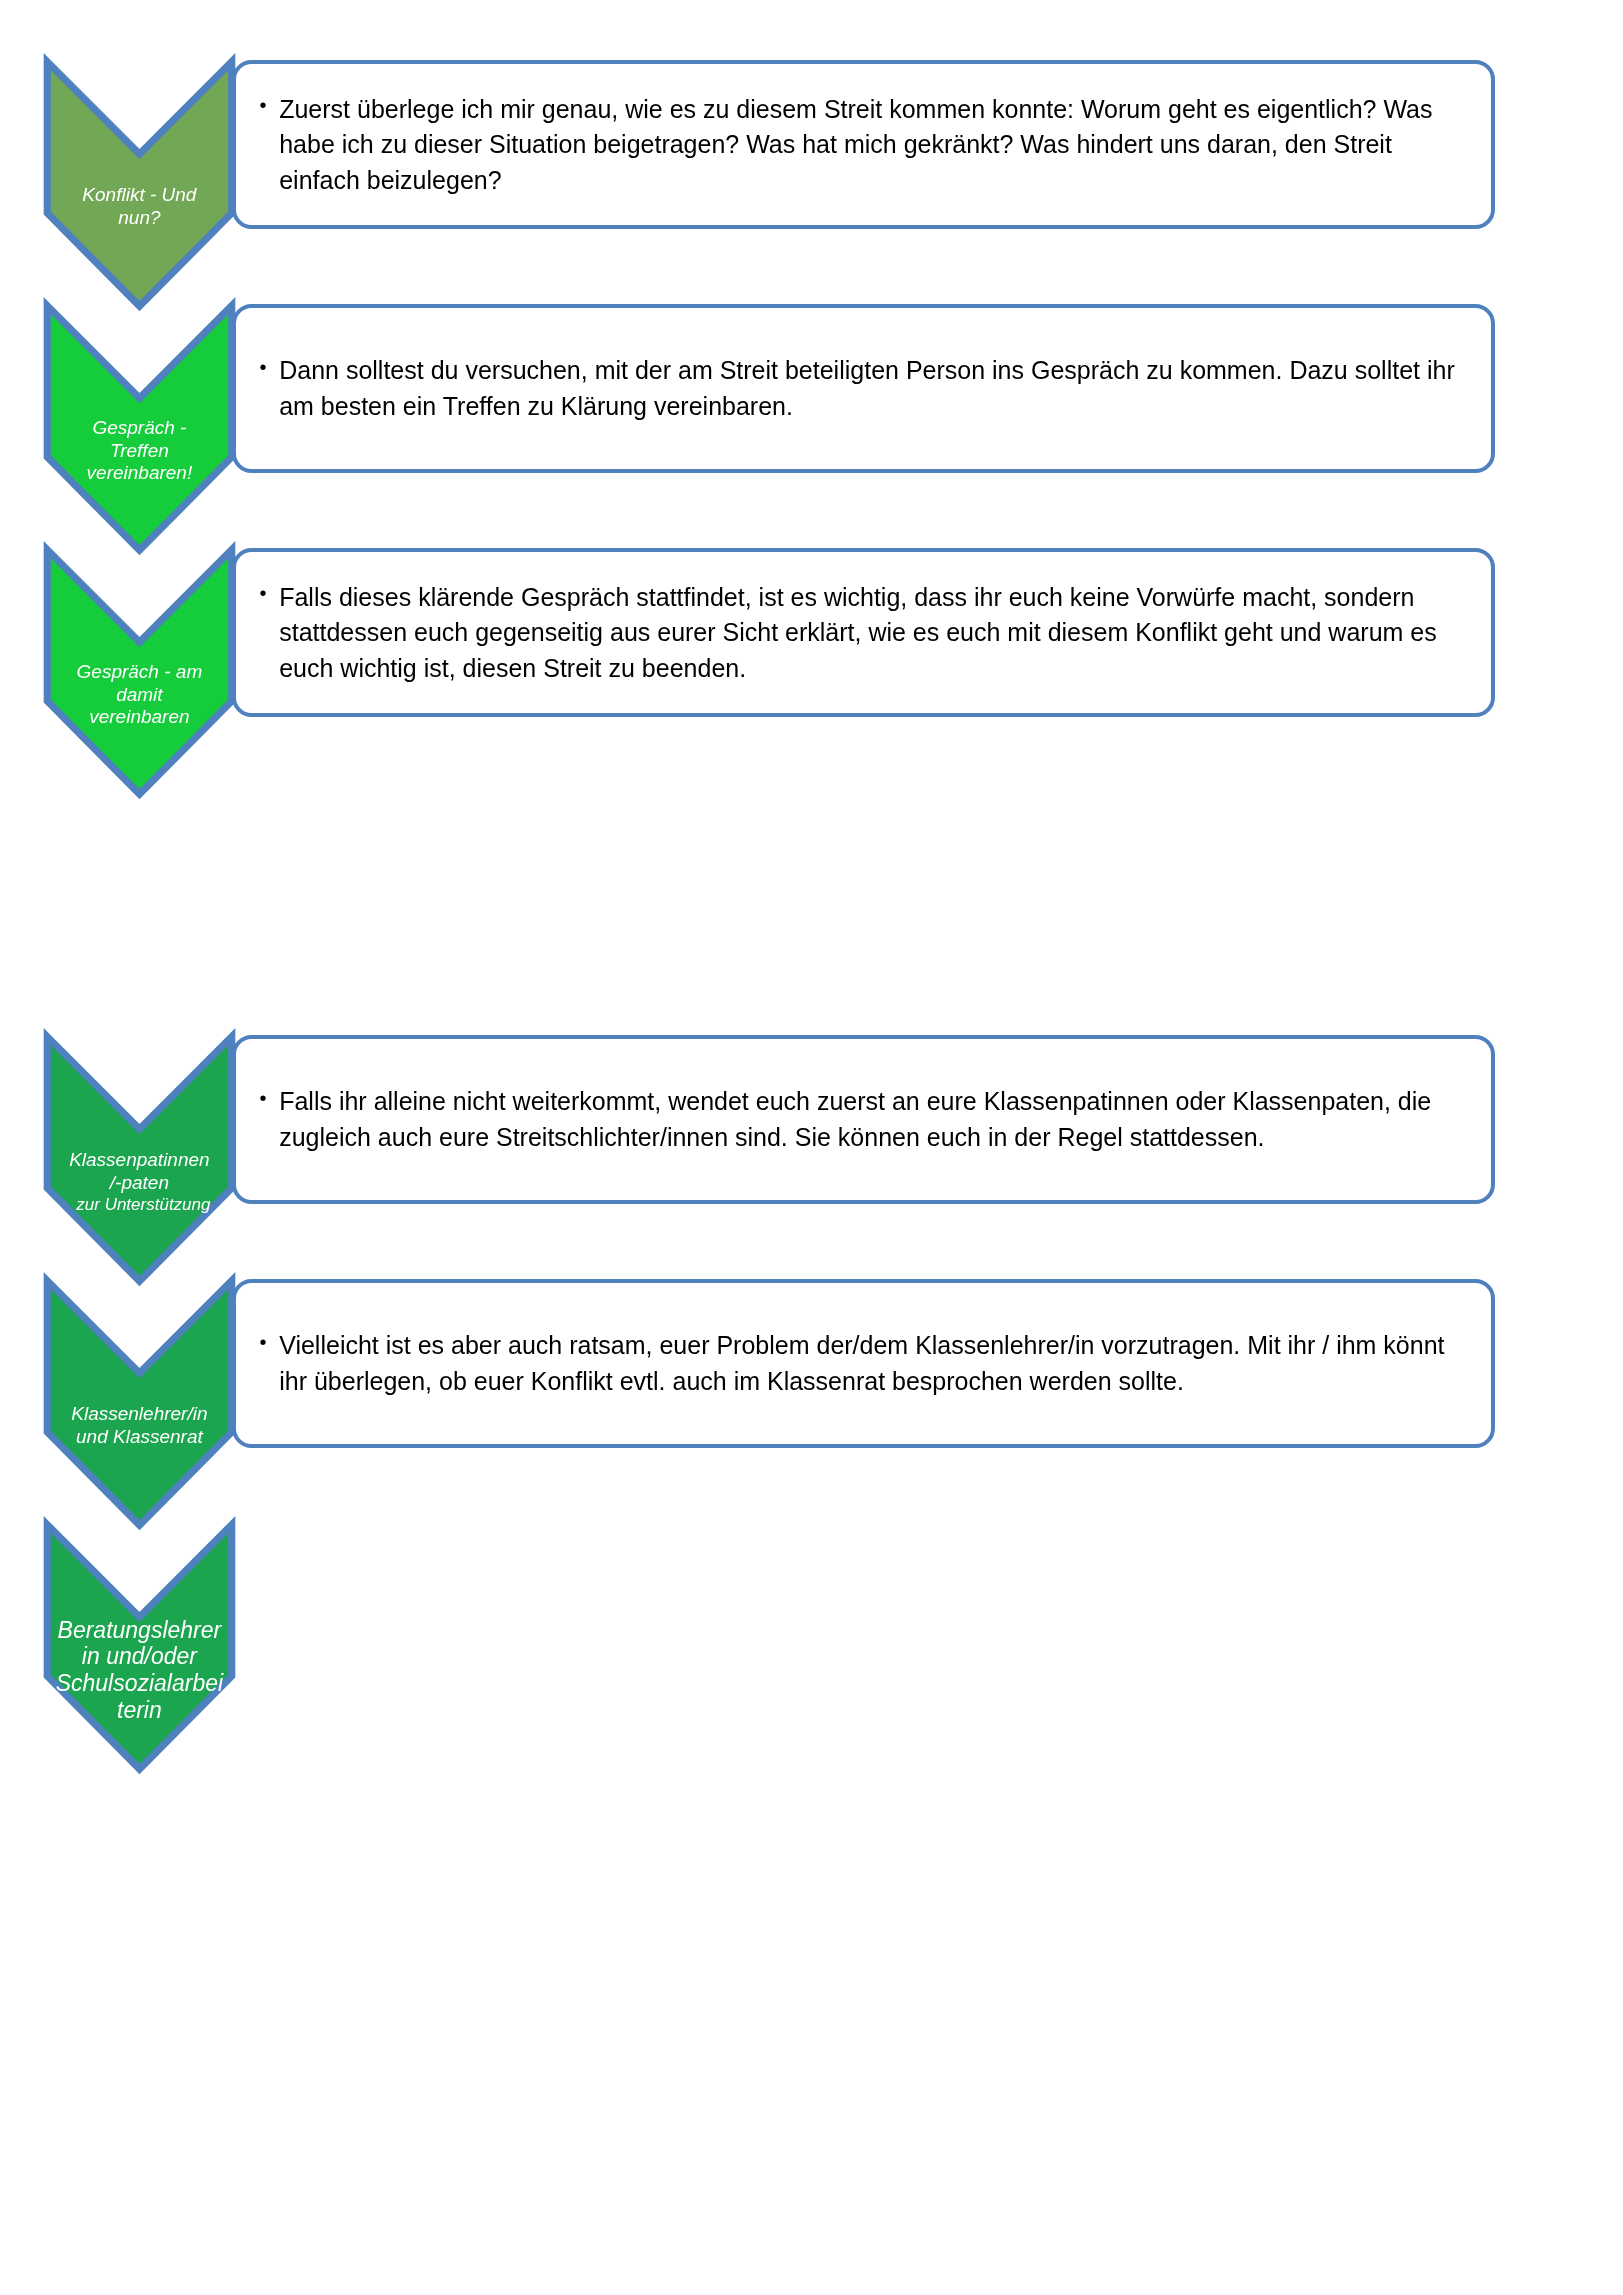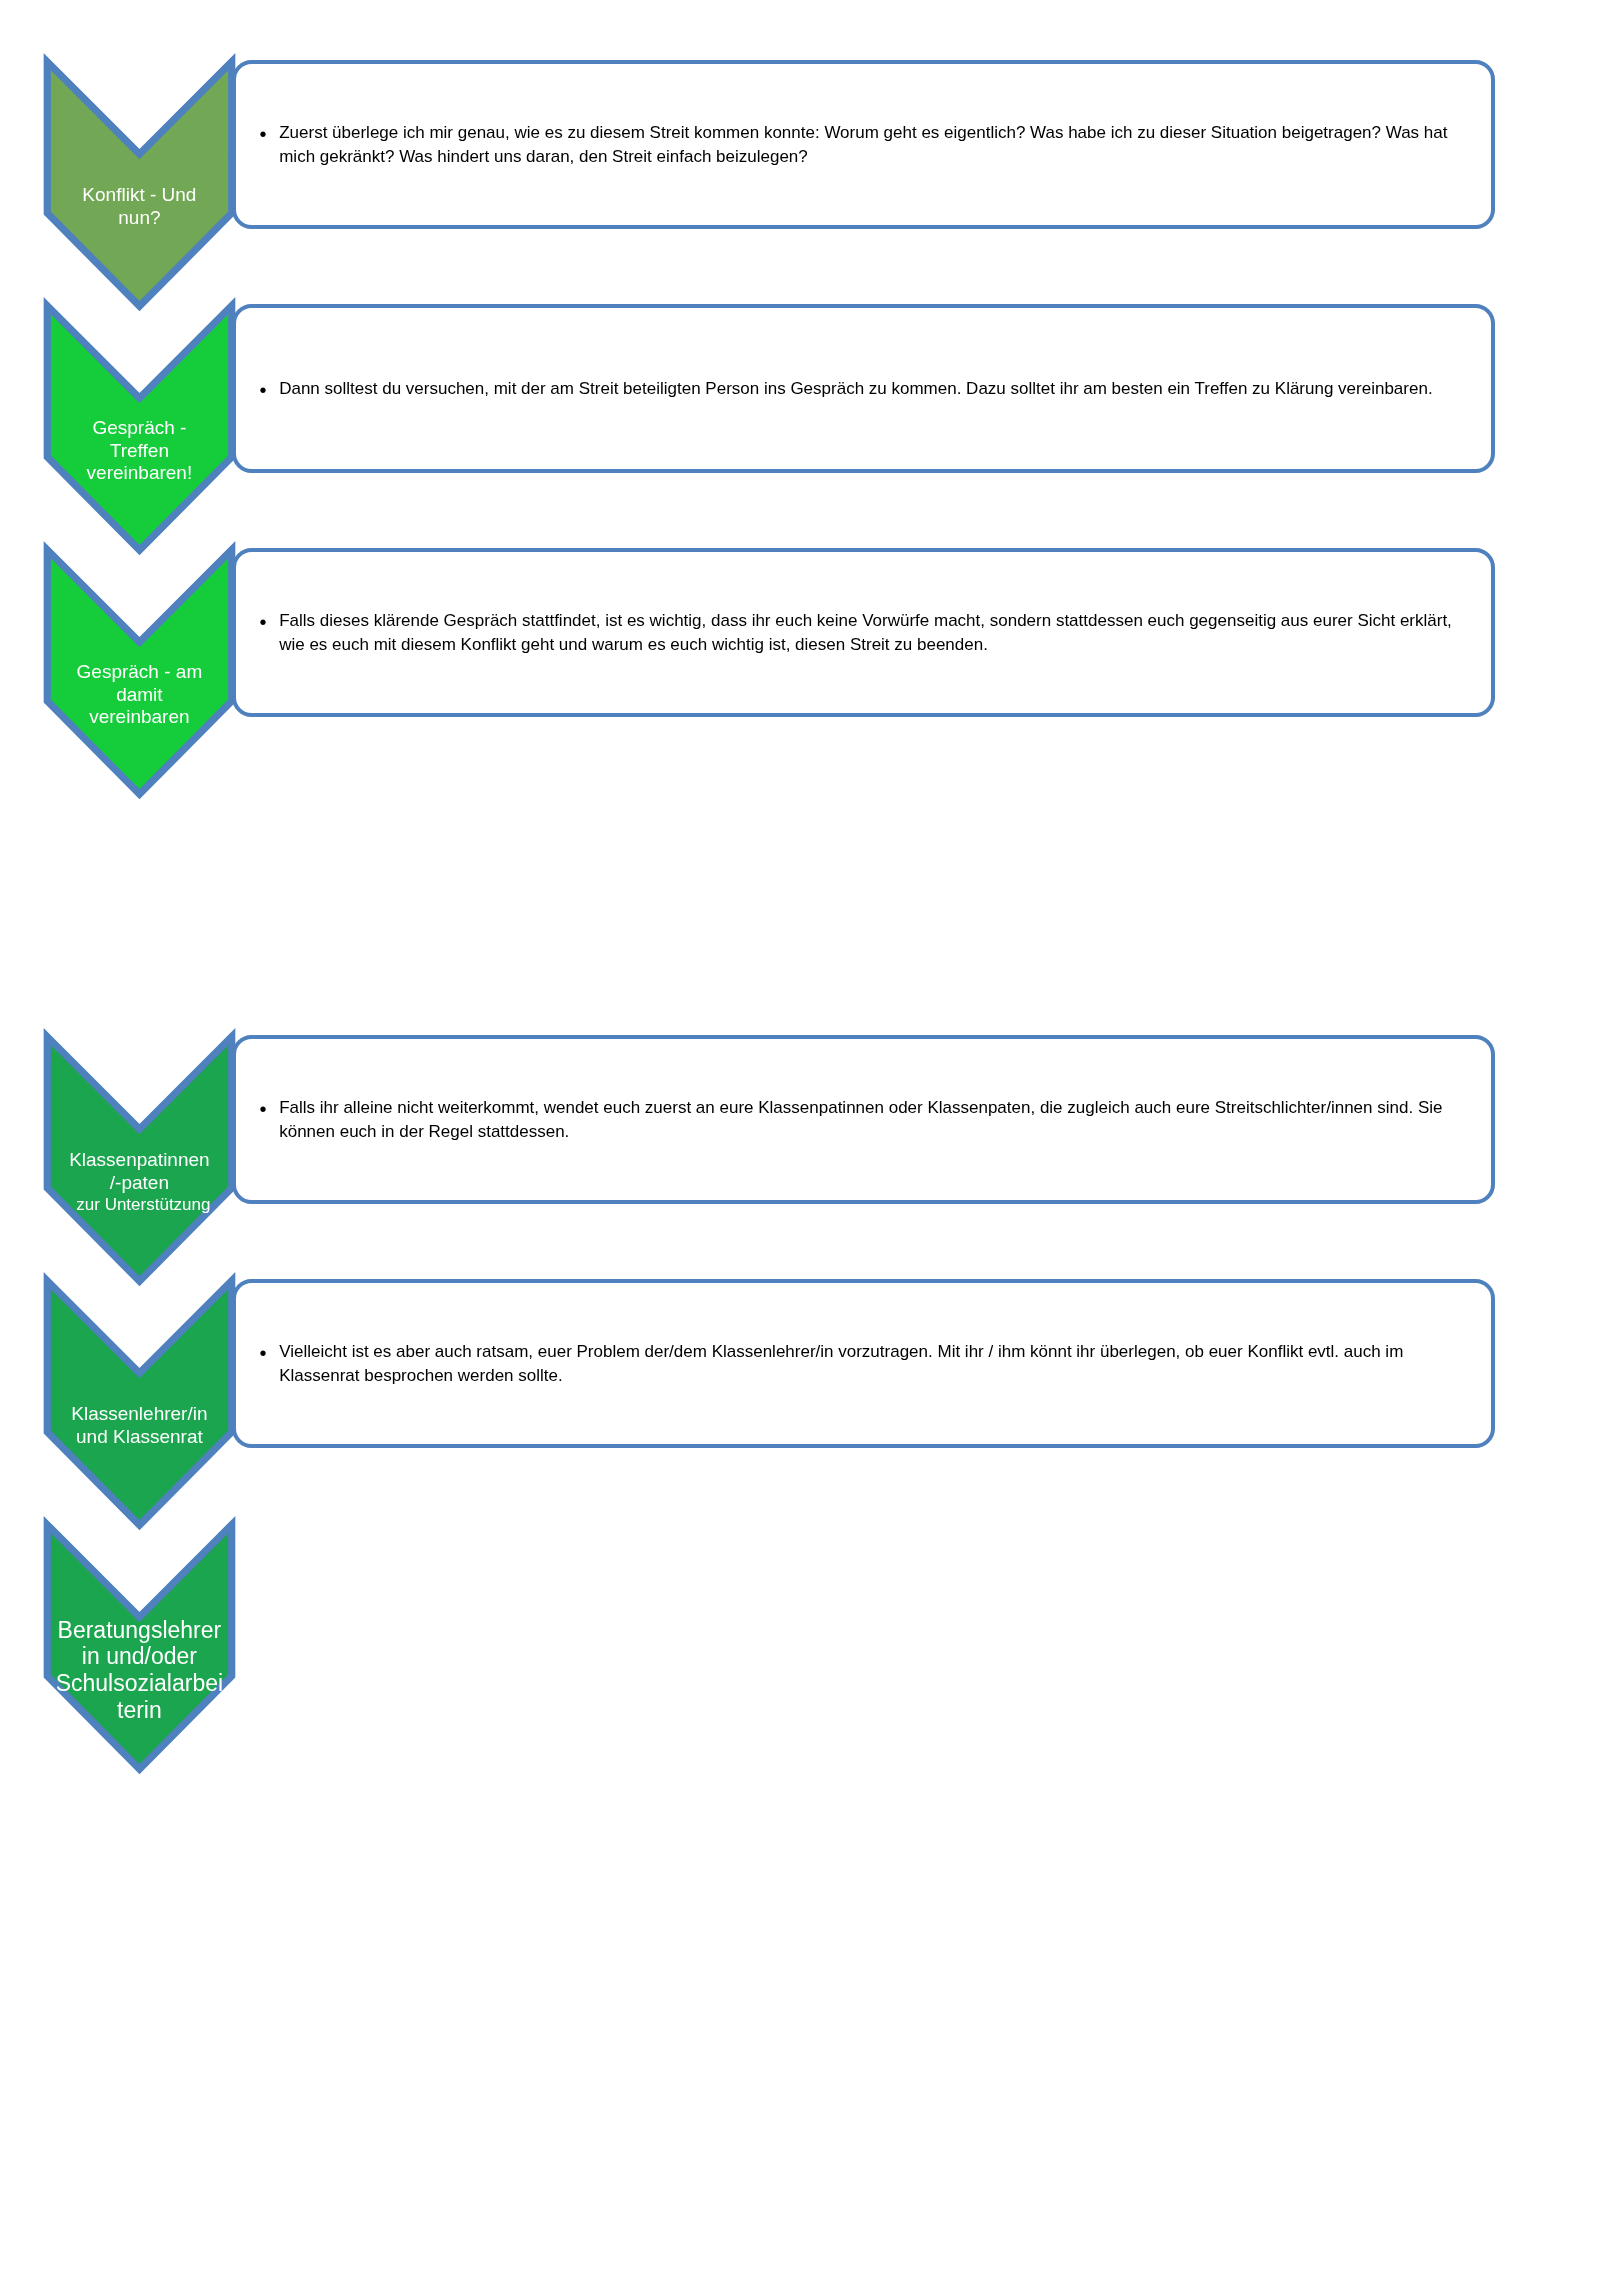--- a/index.html
+++ b/index.html
@@ -57,20 +57,21 @@
     justify-content: center;
     padding-top: 56px;
     box-sizing: border-box;
     color: #ffffff;
     font-size: 19px;
     line-height: 1.20;
     text-align: center;
     letter-spacing: 0px;
     pointer-events: none;
     text-rendering: optimizeLegibility;
+    font-style: italic;
   }
   .chevron-label .line { display: block; white-space: nowrap; }
   .chevron-label .line.small { font-size: 17px; margin-left: 8px; }
   .chevron-label.tight { font-size: 23px; line-height: 1.16; }
 
   
   .callout {
     position: absolute;
     left: 232px;
     top: 16.4px;
@@ -85,21 +86,21 @@
   }
   .callout-inner {
     padding: 0 22px 0 23.6px;
     width: 100%;
     box-sizing: border-box;
   }
   .bullet-item {
     position: relative;
     padding-left: 19.6px;
     color: #000000;
-    font-size: 17px;
+    font-size: 25px;
     line-height: 1.42;
     text-align: left;
   }
   .bullet-item::before {
     content: "\2022";
     position: absolute;
     left: 0;
     top: -0.7px;
     font-size: 20px;
     line-height: 1.42;

